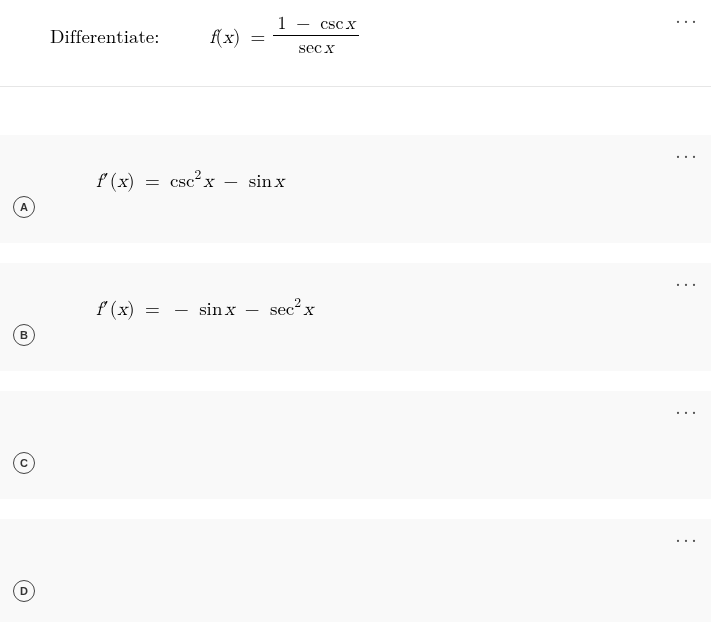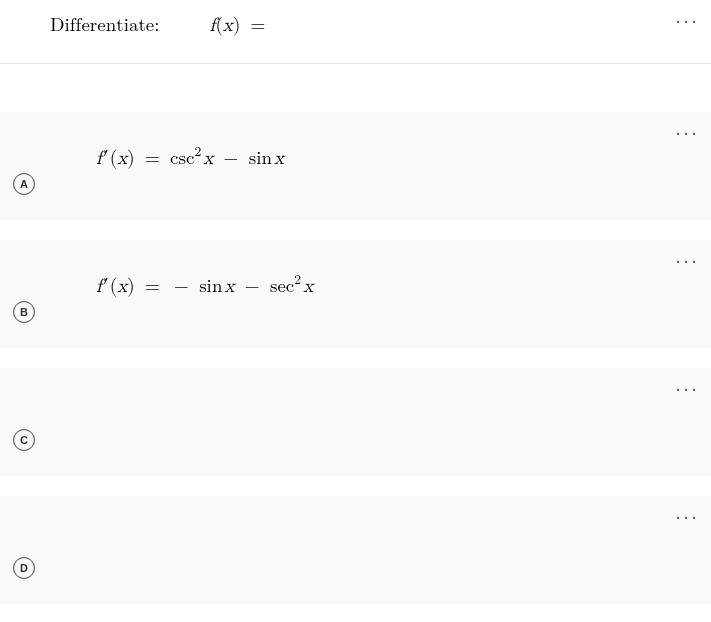--- a/index.html
+++ b/index.html
@@ -127,20 +127,22 @@
 
 <div class="page">
 
   <div class="question">
     <div class="more">···</div>
     <div class="question-inner">
       <span class="math">Differentiate:</span>
       <span style="display:inline-block; width:6px;"></span>
       <span class="math"><span class="mi">f</span>(<span class="mi">x</span>) <span class="op">=</span></span>
       <span class="frac math">
+        <span class="num">1 <span class="op">−</span> <span class="fn">csc</span><span class="thin"></span><span class="mi">x</span></span>
+        <span class="den"><span class="fn">sec</span><span class="thin"></span><span class="mi">x</span></span>
       </span>
     </div>
   </div>
 
   <div class="answers">
 
     <div class="answer">
       <div class="more">···</div>
       <div class="letter-wrap">
         <div class="letter">A</div>

